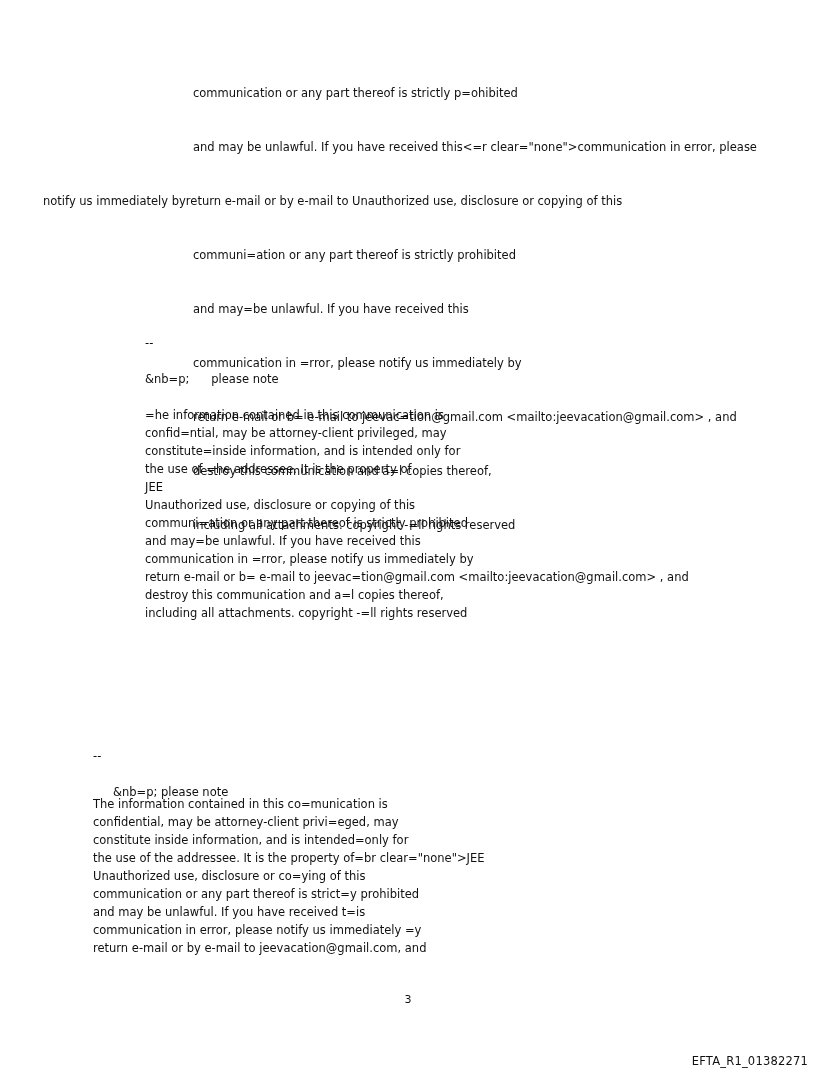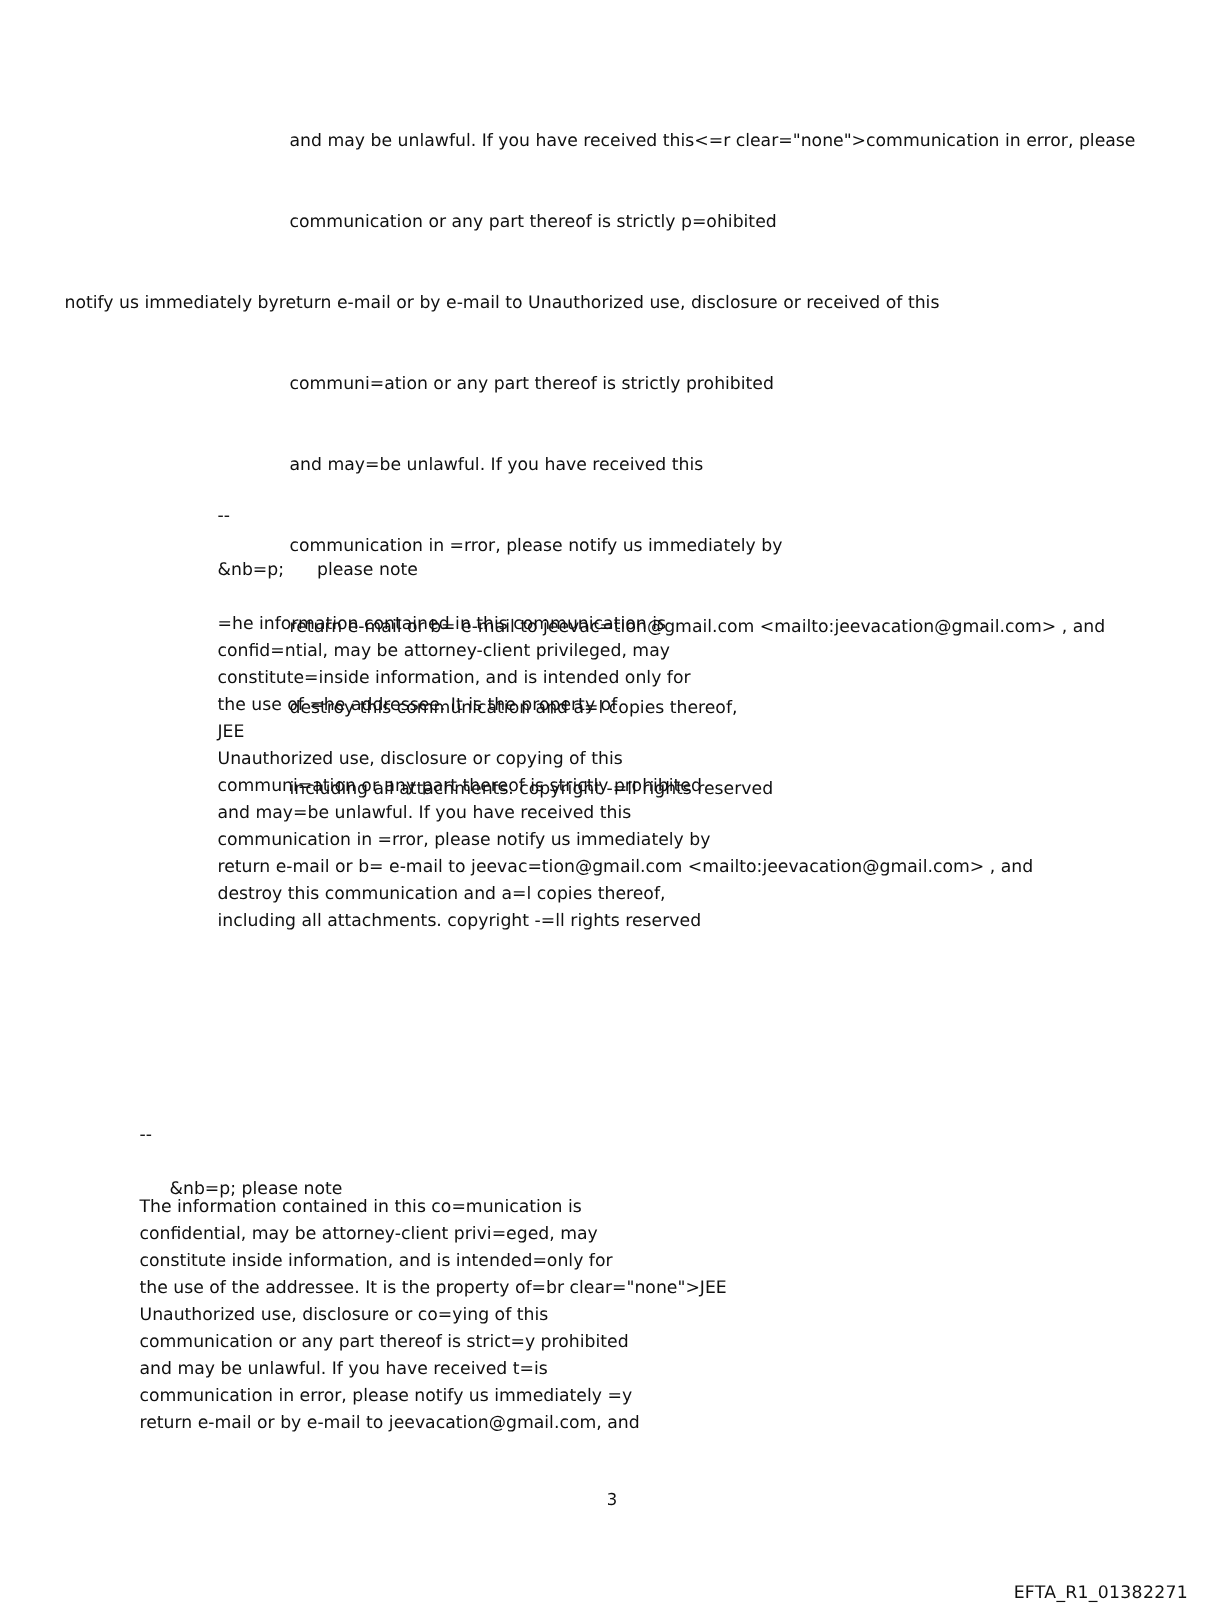--- a/index.html
+++ b/index.html
@@ -70,36 +70,36 @@
     position: absolute;
     left: 0;
     top: 993px;
     width: 816px;
     text-align: center;
     font-size: 11px;
     color: #101010;
   }
   .bates {
     position: absolute;
-    right: 24px;
+    right: 8px;
     top: 1054px;
     font-size: 11.5px;
     letter-spacing: 0.2px;
     color: #101010;
   }
 </style>
 </head>
 <body>
 
 <div class="page">
 
   <div class="block" id="block-top">
+    <div>communication or any part thereof is strictly p=ohibited</div>
     <div>and may be unlawful. If you have received this&lt;=r clear="none"&gt;communication in error, please</div>
-    <div>communication or any part thereof is strictly p=ohibited</div>
-    <div class="wide">notify us immediately byreturn e-mail or by e-mail to Unauthorized use, disclosure or received of this</div>
+    <div class="wide">notify us immediately byreturn e-mail or by e-mail to Unauthorized use, disclosure or copying of this</div>
     <div>communi=ation or any part thereof is strictly prohibited</div>
     <div>and may=be unlawful. If you have received this</div>
     <div>communication in =rror, please notify us immediately by</div>
     <div>return e-mail or b= e-mail to jeevac=tion@gmail.com &lt;mailto:jeevacation@gmail.com&gt; , and</div>
     <div>destroy this communication and a=l copies thereof,</div>
     <div>including all attachments. copyright -=ll rights reserved</div>
   </div>
 
   <div class="block" id="block-mid-dashes">--</div>
   <div class="block" id="block-mid-note">&amp;nb=p;      please note</div>

